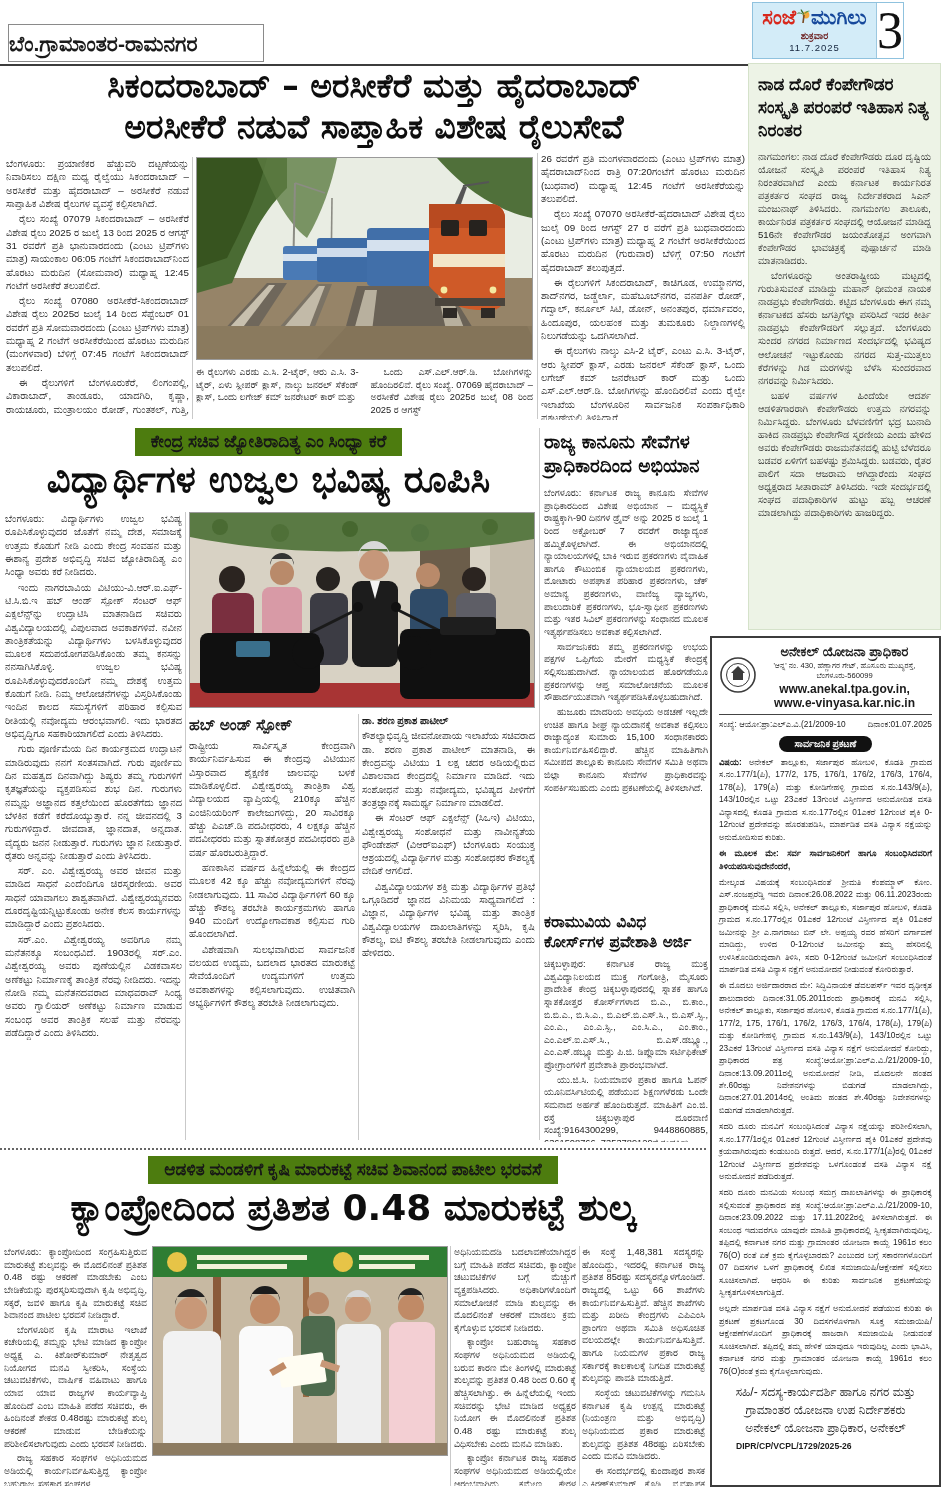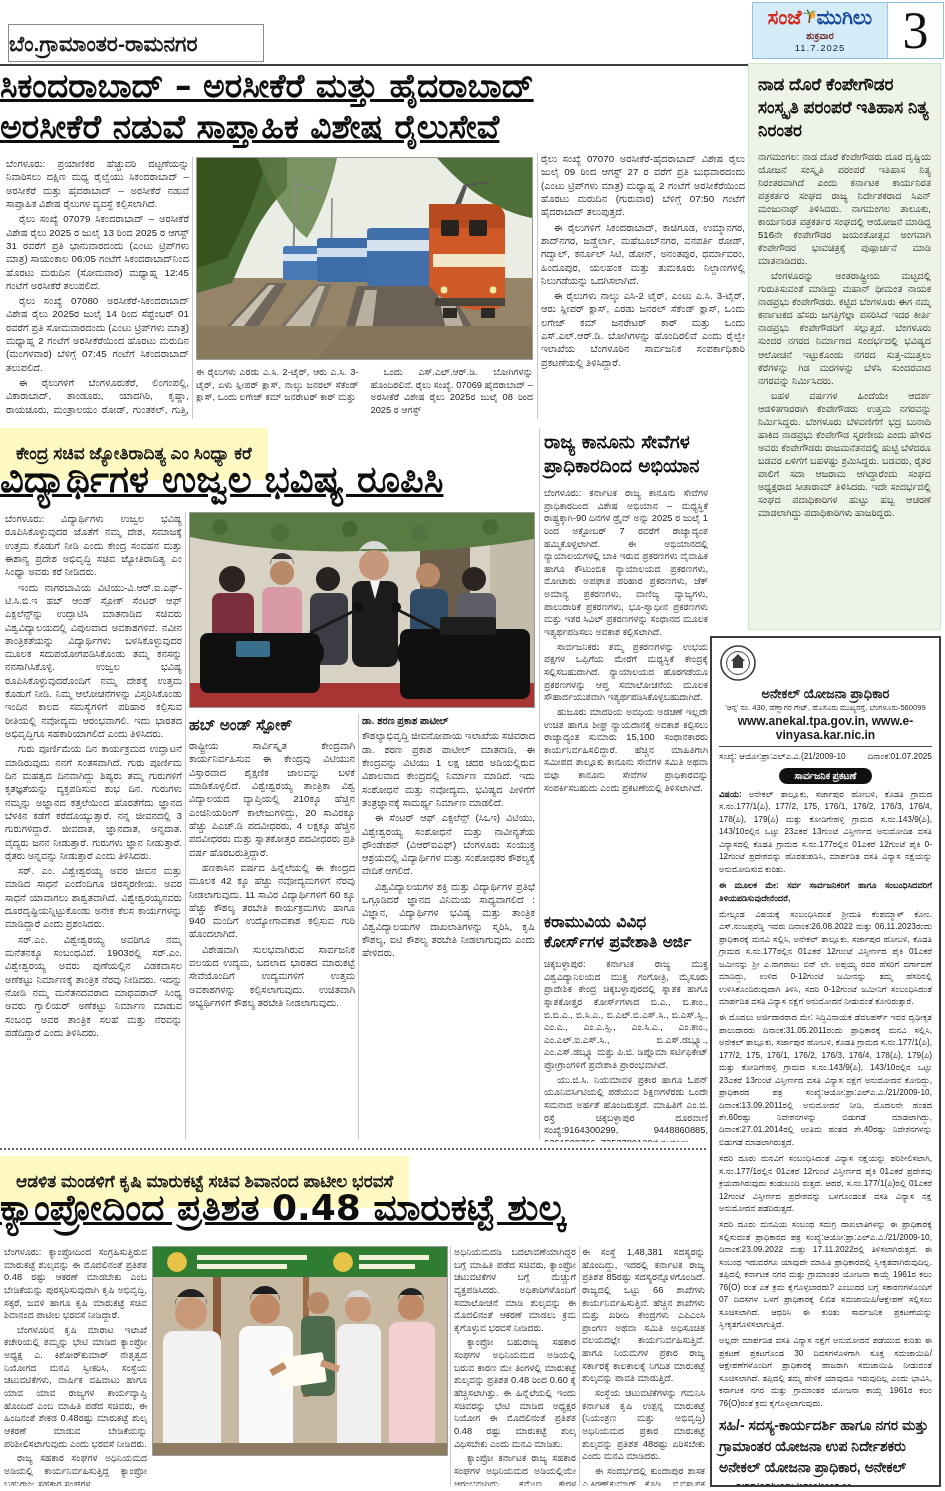--- a/index.html
+++ b/index.html
@@ -3,36 +3,36 @@
 <meta charset="utf-8">
 <style>
   html,body{margin:0;padding:0;background:#777;}
   #page{position:relative;width:945px;height:1491px;background:#ffffff;overflow:hidden;
         font-family:"Liberation Sans","DejaVu Sans",sans-serif;color:#1b1b1b;}
   .abs{position:absolute;}
   
   #region-label{left:8px;top:24px;width:256px;height:38px;border:1px solid #8a8a8a;
     font-size:21px;font-weight:bold;line-height:38px;box-sizing:border-box;}
   #header-rule{left:0;top:64px;width:748px;height:2px;background:#3c3c3c;}
-  #masthead{left:752px;top:2px;width:192px;height:57px;border:1px solid #8fc2de;background:#d3ecf8;
+  #masthead{left:752px;top:2px;width:152px;height:57px;border:1px solid #8fc2de;background:#d3ecf8;
     display:flex;box-sizing:border-box;}
   .mast-main{width:134px;text-align:center;padding-top:2px;}
   .mast-name{font-size:20px;font-weight:bold;line-height:24px;white-space:nowrap;}
   .mast-name .red{color:#d8281c;} .mast-name .blue{color:#17499c;}
   .mast-day{font-size:9.5px;font-weight:bold;color:#6b1d1d;margin-top:1px;}
   .mast-date{font-size:9.5px;color:#14243d;letter-spacing:1px;}
   .mast-num{flex:1;background:#fff;border-left:1px solid #9cc8e0;text-align:center;
     font-family:"Liberation Serif","DejaVu Serif",serif;font-size:52px;line-height:55px;color:#111;}
   
   .body-text{font-size:9.8px;line-height:1.36;text-align:justify;overflow:hidden;color:#1c1c1c;}
   .body-text p.para{margin:0 0 2px 0;text-indent:13px;}
   .body-text p.para:first-child{text-indent:0;}
   .small-text{font-size:9.3px;}
-  .kicker{display:inline-block;background:#fef9c3;padding:16px 16px;font-size:17px;font-weight:bold;color:#171717;}
-  .center{text-align:left;text-decoration:underline;}
+  .kicker{display:inline-block;background:#4d7c0f;padding:4px 16px;font-size:17px;font-weight:bold;color:#171717;}
+  .center{text-align:center;}
   .headline{font-weight:bold;color:#0e0e0e;font-family:"DejaVu Sans","Liberation Sans",sans-serif;}
   .vrule{width:1px;background:#c9c9c9;}
   .photo{border:1px solid #9a9a9a;box-sizing:border-box;overflow:hidden;}
   .photo svg{display:block;}
   
   #a1-headline{left:0;top:66px;width:748px;font-size:33px;line-height:1.24;}
   #a1-colL{left:6px;top:157px;width:183px;height:262px;}
   #train-photo{left:196px;top:157px;width:337px;height:203px;}
   #a1-colR{left:541px;top:152px;width:204px;height:268px;}
   #a1-bottom{left:196px;top:366px;width:337px;height:56px;column-count:2;column-gap:12px;}
@@ -59,33 +59,33 @@
   #a4-col3{left:454px;top:1246px;width:122px;height:240px;}
   #a4-col4{left:582px;top:1246px;width:123px;height:240px;}
   
   #sidebar-box{left:748px;top:63px;width:193px;height:567px;background:#edf3e6;border:1px solid #d5e2ca;
     box-sizing:border-box;padding:10px 9px;overflow:hidden;}
   #sidebar-headline{font-size:17px;font-weight:bold;line-height:1.35;margin:0 0 7px 0;color:#101010;}
   #sidebar-box .body-text{font-size:9.6px;}
   
   #notice-box{left:710px;top:636px;width:231px;height:851px;border:2px solid #3c3c3c;background:#fff;
     box-sizing:border-box;padding:6px 7px;overflow:hidden;}
-  .notice-header{display:flex;align-items:flex-start;border-bottom:1.5px solid #444;padding-bottom:4px;flex-direction:column;}
+  .notice-header{display:flex;align-items:center;border-bottom:1.5px solid #444;padding-bottom:4px;}
   .notice-head-mid{flex:1;text-align:center;}
   .notice-org{font-size:13px;font-weight:bold;margin:0;}
   .notice-addr{font-size:7.6px;margin:1px 0 0 0;}
   .notice-web{font-size:12px;font-weight:bold;margin:1px 0 0 0;}
   .notice-refrow{display:flex;justify-content:space-between;font-size:8.3px;margin:4px 0 3px 0;}
   .notice-pill-wrap{text-align:center;margin:2px 0 4px 0;}
   .notice-pill{display:inline-block;background:#111;color:#fff;border-radius:9px;padding:2px 16px;
     font-size:9.5px;font-weight:bold;}
   .notice-text{font-size:8.3px;line-height:1.5;text-align:justify;}
   .notice-text p{margin:0 0 4px 0;}
   .notice-text b{font-weight:bold;}
-  .notice-sign{text-align:left;font-size:14px;font-weight:bold;line-height:1.5;margin-top:6px;}
+  .notice-sign{text-align:center;font-size:12px;font-weight:normal;line-height:1.5;margin-top:6px;}
   .notice-code{font-size:8.6px;font-weight:bold;margin-top:4px;padding-left:17px;}
 </style>
 </head>
 <body>
 
 <div id="page">
 
   <div class="abs" id="region-label">ಬೆಂ.ಗ್ರಾಮಾಂತರ-ರಾಮನಗರ</div>
   <div class="abs" id="header-rule"></div>
 
@@ -154,20 +154,21 @@
         <rect x="284" y="150" width="14" height="10" fill="#2e2a26"></rect>
         <path d="M258 46 l8 -18 l4 1 l-6 17 Z" fill="#555"></path>
         <line x1="266" y1="28" x2="292" y2="24" stroke="#555" stroke-width="2"></line>
       </g>
       <rect y="168" width="335" height="33" fill="#8a7a5e"></rect>
       <polygon points="120,201 150,168 330,168 335,178 335,201" fill="#77685255"></polygon>
     </svg>
   </div>
 
   <div class="abs body-text" id="a1-colR">
+      <p class="para">26 ರವರೆಗೆ ಪ್ರತಿ ಮಂಗಳವಾರದಂದು (ಎಂಟು ಟ್ರಿಪ್‌ಗಳು ಮಾತ್ರ) ಹೈದರಾಬಾದ್‌ನಿಂದ ರಾತ್ರಿ 07:20ಗಂಟೆಗೆ ಹೊರಟು ಮರುದಿನ (ಬುಧವಾರ) ಮಧ್ಯಾಹ್ನ 12:45 ಗಂಟೆಗೆ ಅರಸೀಕೆರೆಯನ್ನು ತಲುಪಲಿದೆ.</p>
       <p class="para">ರೈಲು ಸಂಖ್ಯೆ 07070 ಅರಸೀಕೆರೆ-ಹೈದರಾಬಾದ್ ವಿಶೇಷ ರೈಲು ಜುಲೈ 09 ರಿಂದ ಆಗಸ್ಟ್ 27 ರ ವರೆಗೆ ಪ್ರತಿ ಬುಧವಾರದಂದು (ಎಂಟು ಟ್ರಿಪ್‌ಗಳು ಮಾತ್ರ) ಮಧ್ಯಾಹ್ನ 2 ಗಂಟೆಗೆ ಅರಸೀಕೆರೆಯಿಂದ ಹೊರಟು ಮರುದಿನ (ಗುರುವಾರ) ಬೆಳಿಗ್ಗೆ 07:50 ಗಂಟೆಗೆ ಹೈದರಾಬಾದ್ ತಲುಪುತ್ತದೆ.</p>
       <p class="para">ಈ ರೈಲುಗಳಿಗೆ ಸಿಕಂದರಾಬಾದ್, ಕಾಚಿಗೂಡ, ಉಮ್ಮಾನಗರ, ಶಾದ್‌ನಗರ, ಜಡ್ಚೆರ್ಲಾ, ಮಹೆಬೂಬ್‌ನಗರ, ವನಪರ್ತಿ ರೋಡ್, ಗದ್ವಾಲ್, ಕರ್ನೂಲ್ ಸಿಟಿ, ಡೋನ್, ಅನಂತಪುರ, ಧರ್ಮಾವರಂ, ಹಿಂದೂಪುರ, ಯಲಹಂಕ ಮತ್ತು ತುಮಕೂರು ನಿಲ್ದಾಣಗಳಲ್ಲಿ ನಿಲುಗಡೆಯನ್ನು ಒದಗಿಸಲಾಗಿದೆ.</p>
       <p class="para">ಈ ರೈಲುಗಳು ನಾಲ್ಕು ಎಸಿ-2 ಟೈರ್, ಎಂಟು ಎ.ಸಿ. 3-ಟೈರ್, ಆರು ಸ್ಲೀಪರ್ ಕ್ಲಾಸ್, ಎರಡು ಜನರಲ್ ಸೆಕೆಂಡ್ ಕ್ಲಾಸ್, ಒಂದು ಲಗೇಜ್ ಕಮ್ ಜನರೇಟರ್ ಕಾರ್ ಮತ್ತು ಒಂದು ಎಸ್.ಎಲ್.ಆರ್.ಡಿ. ಬೋಗಿಗಳನ್ನು ಹೊಂದಿರಲಿವೆ ಎಂದು ರೈಲ್ವೇ ಇಲಾಖೆಯ ಬೆಂಗಳೂರಿನ ಸಾರ್ವಜನಿಕ ಸಂಪರ್ಕಾಧಿಕಾರಿ ಪ್ರಕಟಣೆಯಲ್ಲಿ ತಿಳಿಸಿದ್ದಾರೆ.</p>
     </div>
   <div class="abs body-text small-text" id="a1-bottom">
       <p class="para">ಈ ರೈಲುಗಳು ಎರಡು ಎ.ಸಿ. 2-ಟೈರ್, ಆರು ಎ.ಸಿ. 3-ಟೈರ್, ಏಳು ಸ್ಲೀಪರ್ ಕ್ಲಾಸ್, ನಾಲ್ಕು ಜನರಲ್ ಸೆಕೆಂಡ್ ಕ್ಲಾಸ್, ಒಂದು ಲಗೇಜ್ ಕಮ್ ಜನರೇಟರ್ ಕಾರ್ ಮತ್ತು</p>
       <p class="para">ಒಂದು ಎಸ್.ಎಲ್.ಆರ್.ಡಿ. ಬೋಗಿಗಳನ್ನು ಹೊಂದಿರಲಿವೆ. ರೈಲು ಸಂಖ್ಯೆ. 07069 ಹೈದರಾಬಾದ್ – ಅರಸೀಕೆರೆ ವಿಶೇಷ ರೈಲು 2025ರ ಜುಲೈ 08 ರಿಂದ 2025 ರ ಆಗಸ್ಟ್</p>
     </div>
 
   <div class="abs vrule" style="left:192px;top:157px;height:262px;"></div>

